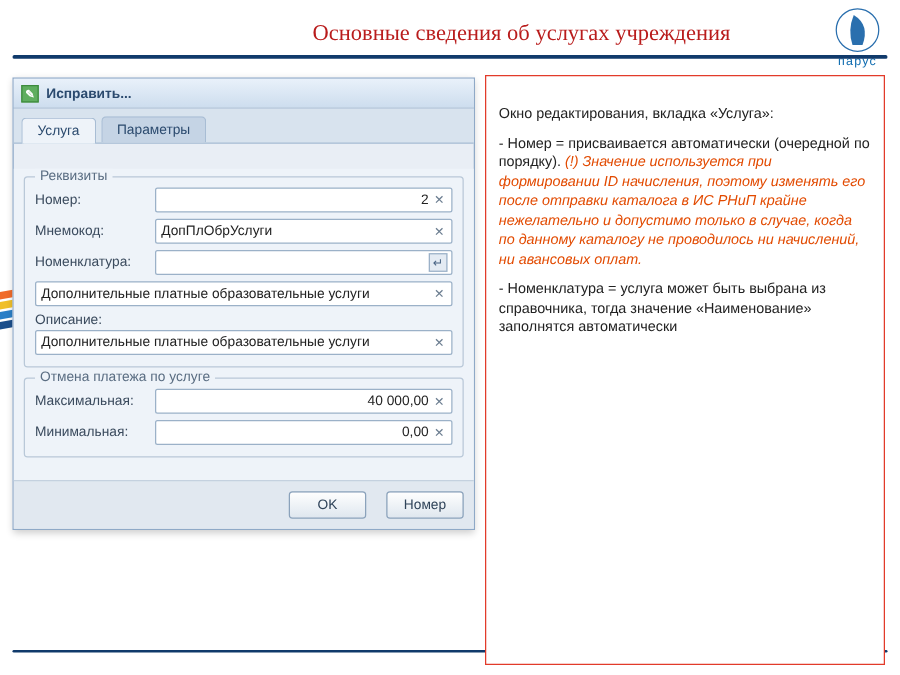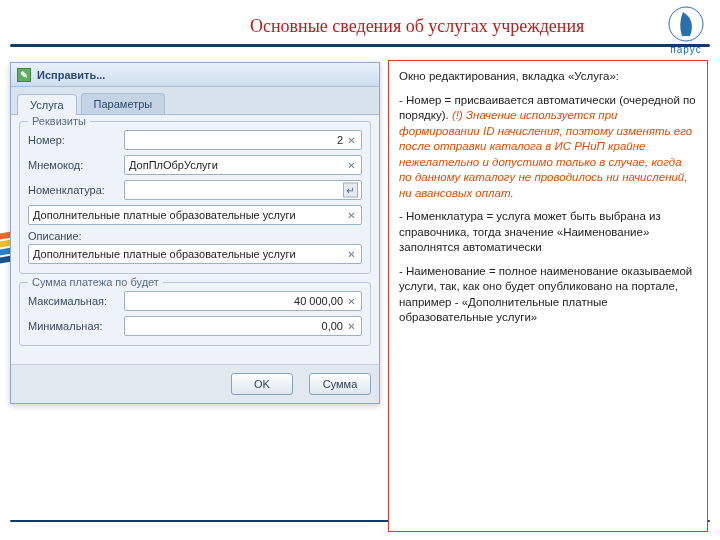--- a/index.html
+++ b/index.html
@@ -77,21 +77,21 @@
     border-radius:4px 4px 0 0;
     background:#c5d4e5; color:#2b4a6e;
     cursor:pointer;
   }
   .tab.active {
     background:#eef3f9;
     position:relative; top:1px;
   }
 
   .panel {
-    background:#eef3f9; padding:6px 8px 10px;
+    background:#eef3f9; padding:6px 8px 10px;margin-top:20px;
   }
   .group {
     border:1px solid #b9c8d8; border-radius:3px;
     margin-bottom:8px;
     padding:8px 8px 4px;
     position:relative;
   }
   .group-title {
     position:absolute; top:-7px; left:8px;
     background:#eef3f9; padding:0 4px;
@@ -131,21 +131,21 @@
     min-width:62px; height:22px;
     border:1px solid #8ba2bb; border-radius:3px;
     background:linear-gradient(#fefefe,#dfe7ef);
     color:#2f4359; cursor:pointer;
     display:flex;align-items:center;justify-content:center;
   }
 
   .infobox {
     position:absolute; left:388px; top:60px; width:320px; height:472px;
     border:1px solid #e23b2a;
-    padding:8px 10px;
+    padding:23px 10px;
     font-size:11.5px; line-height:1.35;
     color:#222;
     background:#fff;
     z-index:2;
   }
   .infobox p { margin:0 0 8px; }
   .warn { color:#e24a00; font-style:italic; }
 </style>
 </head>
 <body>
@@ -216,43 +216,42 @@
       <div class="full">
         <div class="lbl">Описание:</div>
         <div class="fld">
           <span>Дополнительные платные образовательные услуги</span>
           <span class="clr">✕</span>
         </div>
       </div>
     </div>
 
     <div class="group">
-      <div class="group-title">Сумма платежа по будет</div>
+      <div class="group-title">Отмена платежа по услуге</div>
       <div class="row">
         <div class="lbl">Максимальная:</div>
         <div class="fld num">
           <span>40 000,00</span>
           <span class="clr">✕</span>
         </div>
       </div>
       <div class="row">
         <div class="lbl">Минимальная:</div>
         <div class="fld num">
           <span>0,00</span>
           <span class="clr">✕</span>
         </div>
       </div>
     </div>
   </div>
   <div class="btnbar">
     <div class="btn">OK</div>
-    <div class="btn">Сумма</div>
+    <div class="btn">Номер</div>
   </div>
 </div>
 
 <div class="infobox">
   <p>Окно редактирования, вкладка «Услуга»:</p>
   <p>
     <span>-   Номер = присваивается автоматически (очередной по порядку). </span><span class="warn">(!) Значение используется при формировании ID начисления, поэтому изменять его после отправки каталога в ИС РНиП крайне нежелательно и допустимо только в случае, когда по данному каталогу не проводилось ни начислений, ни авансовых оплат.</span>
   </p>
   <p>-  Номенклатура = услуга может быть выбрана из справочника, тогда значение «Наименование» заполнятся автоматически</p>
-  <p>-   Наименование = полное наименование оказываемой услуги, так, как оно будет опубликовано на портале, например - «Дополнительные платные образовательные услуги»</p>
 </div>
 
 </body></html>

